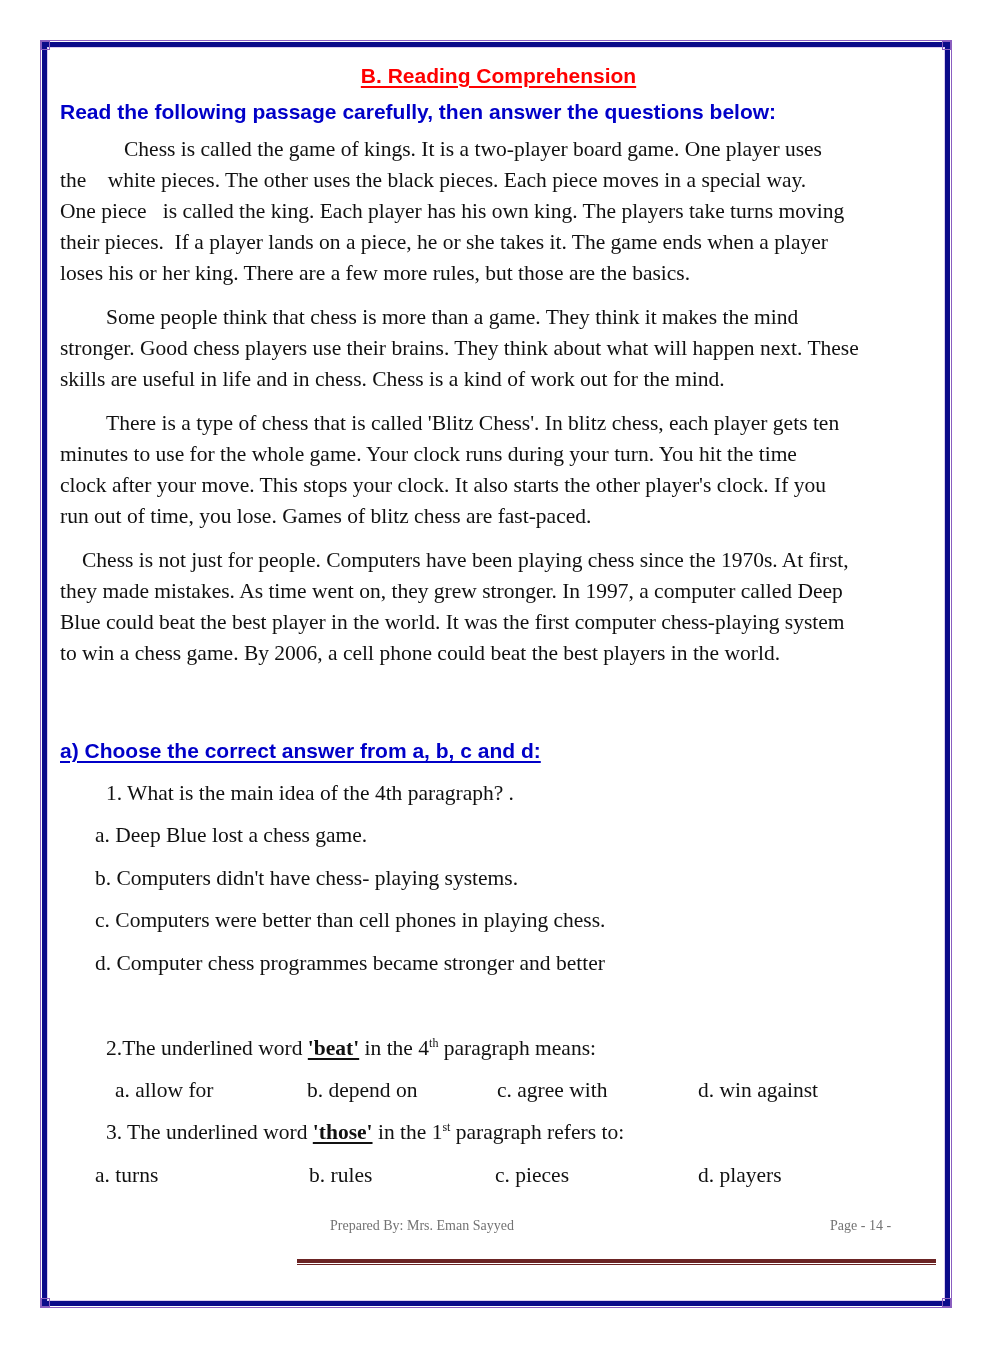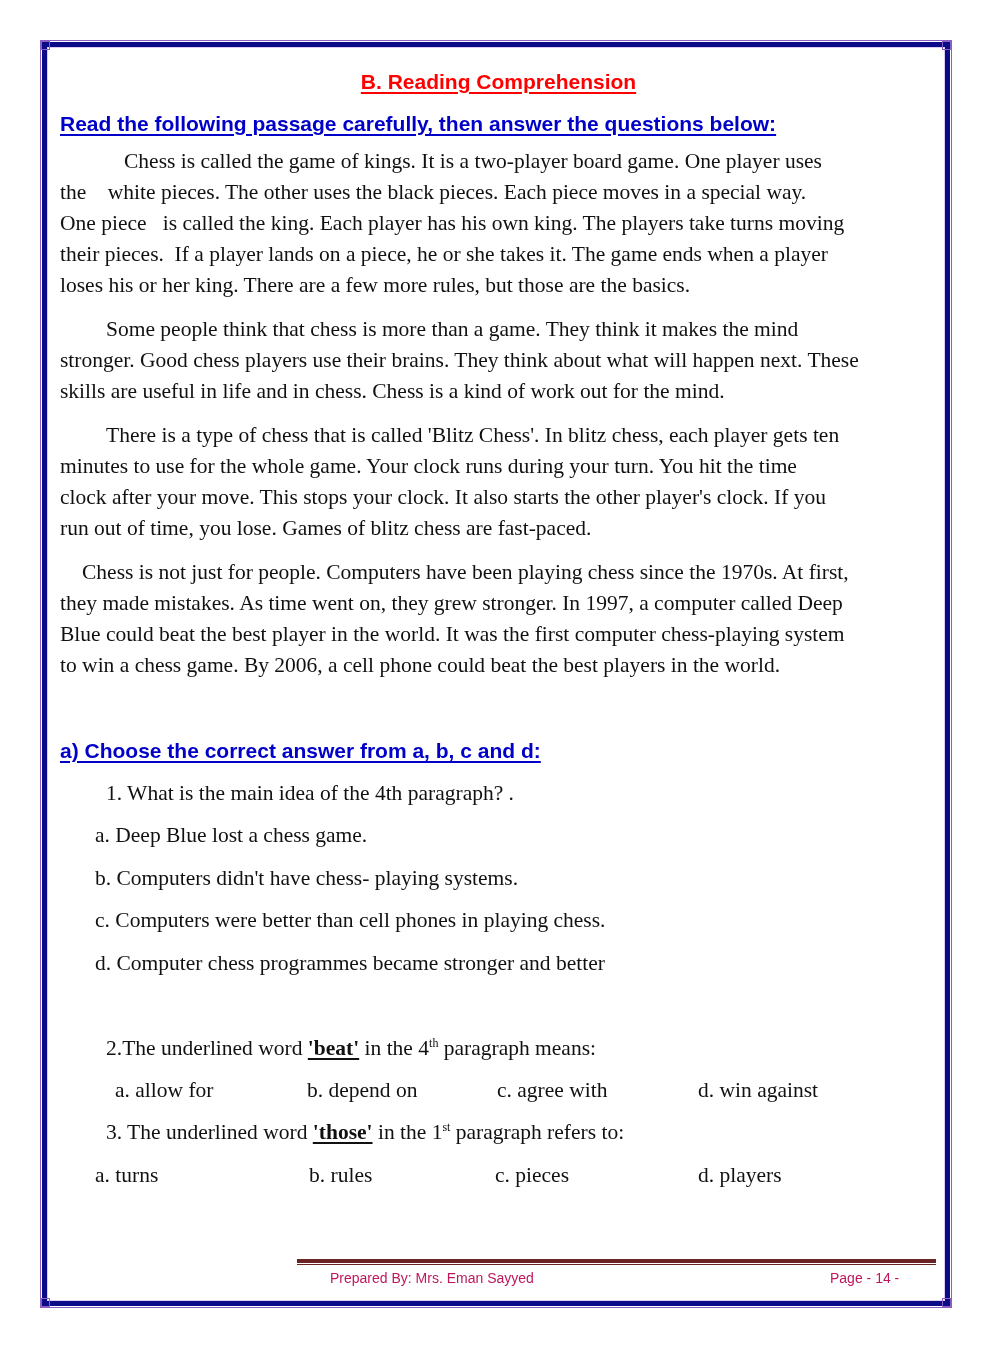--- a/index.html
+++ b/index.html
@@ -58,31 +58,30 @@
       width: 872px;
     }
     .section-title {
       font-family: "Liberation Sans", "DejaVu Sans", sans-serif;
       font-weight: bold;
       color: #ff0000;
       font-size: 21px;
       text-align: center;
       text-decoration: underline;
       text-underline-offset: 3px;
-      margin: 8px;
+      margin: 2px;
       height: 38px;
       line-height: 36px;
       padding-left: 5px;
     }
     .instruction {
       font-family: "Liberation Sans", "DejaVu Sans", sans-serif;
       font-weight: bold;
       color: #0000c8;
       font-size: 21px;
-      text-decoration: underline;
       text-underline-offset: 3px;
       margin: 0;
       line-height: 28px;
       height: 36px;
     }
     .passage p {
       margin: 0;
       font-size: 21.5px;
       line-height: 31px;
       text-align: left;
@@ -138,25 +137,25 @@
       height: 4px;
       background: #6b2424;
     }
     .footer-rule .thin {
       height: 1px;
       margin-top: 1px;
       background: #6b2424;
     }
     .footer-text {
       position: absolute;
-      top: 1268px;
-      font-family: Liberation Sans, sans-serif;
+      top: 1216px;
+      font-family: Liberation Serif, serif;
       font-size: 14px;
       line-height: 20px;
-      color: #be185d;
+      color: #737373;
     }
   </style>
 </head>
 <body>
 
 <div class="page-border-outer"></div>
 <div class="page-border"></div>
 <div class="page-border-inner"></div>
 <div class="corner" style="left:41px;top:41px;"></div>
 <div class="corner" style="left:942px;top:41px;"></div>

